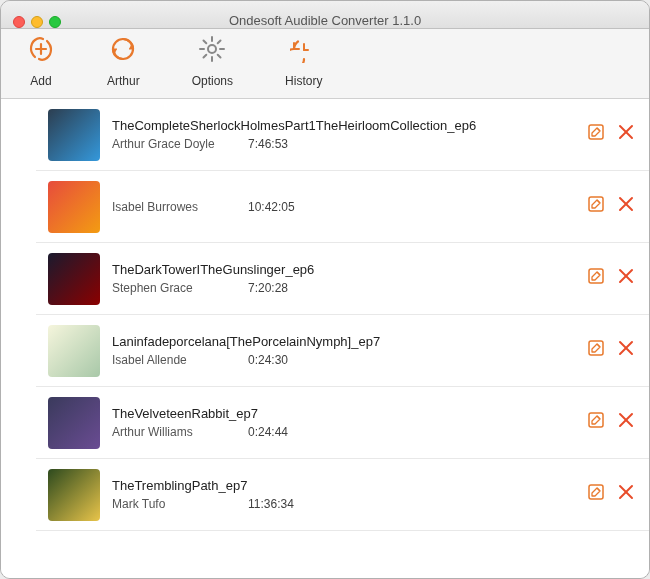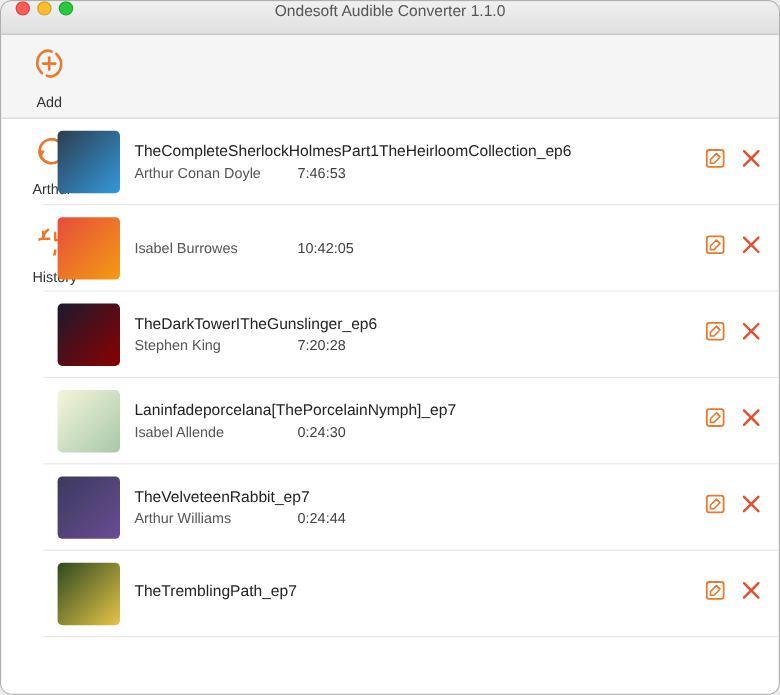--- a/index.html
+++ b/index.html
@@ -9,21 +9,21 @@
       width: 650px;
       height: 579px;
       overflow: hidden;
       border-radius: 10px;
       border: 1px solid #b0b0b0;
     }
     .title-bar {
       background: linear-gradient(to bottom, #f0f0f0, #e0e0e0);
       height: 28px;
       display: flex;
-      align-items: flex-start;
+      align-items: flex-end;
       justify-content: center;
       border-bottom: 1px solid #c0c0c0;
       position: relative;
     }
     .title-bar-title {
       font-size: 13px;
       color: #555;
       font-weight: 500;
     }
     .traffic-lights {
@@ -39,25 +39,24 @@
       border-radius: 50%;
     }
     .tl-close { background: #fc5e57; border: 1px solid #e0443e; }
     .tl-min { background: #febc2e; border: 1px solid #d4a017; }
     .tl-max { background: #28c840; border: 1px solid #1aab29; }
 
     .toolbar {
       background: #f5f5f5;
       border-bottom: 1px solid #d0d0d0;
       display: flex;
-      align-items: flex-start;
+      align-items: flex-end;
       padding: 6px 16px;
-      gap: 12px;
+      gap: 32px;
       height: 70px;
-      flex-direction: column;
     }
     .toolbar-btn {
       display: flex;
       flex-direction: column;
       align-items: center;
       gap: 4px;
       background: none;
       border: none;
       cursor: pointer;
       padding: 4px 10px;
@@ -180,20 +179,29 @@
         <circle cx="14" cy="14" r="10" stroke="#e8792d" stroke-width="2.2" fill="none"></circle>
         <path d="M14 4 A10 10 0 0 1 24 14" stroke="#e8792d" stroke-width="2.2" stroke-linecap="round" fill="none"></path>
         <polyline points="22,10 24,14 20,14" fill="#e8792d" stroke="#e8792d" stroke-width="1"></polyline>
         <path d="M14 24 A10 10 0 0 1 4 14" stroke="#e8792d" stroke-width="2.2" stroke-linecap="round" fill="none"></path>
         <polyline points="6,18 4,14 8,14" fill="#e8792d" stroke="#e8792d" stroke-width="1"></polyline>
       </svg>
     </span>
     <span class="toolbar-label">Arthur</span>
   </button>
 
+  <button class="toolbar-btn">
+    <span class="toolbar-icon icon-options">
+      <svg class="svg-icon" viewBox="0 0 28 28" fill="none" xmlns="http://www.w3.org/2000/svg">
+        <circle cx="14" cy="14" r="4" stroke="#888" stroke-width="2" fill="none"></circle>
+        <path d="M14 2 L14 6 M14 22 L14 26 M2 14 L6 14 M22 14 L26 14 M5.5 5.5 L8.3 8.3 M19.7 19.7 L22.5 22.5 M22.5 5.5 L19.7 8.3 M8.3 19.7 L5.5 22.5" stroke="#888" stroke-width="2" stroke-linecap="round"></path>
+      </svg>
+    </span>
+    <span class="toolbar-label">Options</span>
+  </button>
 
   <button class="toolbar-btn">
     <span class="toolbar-icon icon-history">
       <svg class="svg-icon" viewBox="0 0 28 28" fill="none" xmlns="http://www.w3.org/2000/svg">
         <path d="M14 24 A10 10 0 1 1 4 14" stroke="#e8792d" stroke-width="2.2" stroke-linecap="round" fill="none"></path>
         <path d="M4 14 A10 10 0 0 1 8 6.5" stroke="#e8792d" stroke-width="2.2" stroke-linecap="round" fill="none"></path>
         <polyline points="4,8 4,14 9,14" stroke="#e8792d" stroke-width="2" stroke-linecap="round" stroke-linejoin="round" fill="none"></polyline>
         <line x1="14" y1="9" x2="14" y2="15" stroke="#e8792d" stroke-width="2" stroke-linecap="round"></line>
         <line x1="14" y1="15" x2="18" y2="15" stroke="#e8792d" stroke-width="2" stroke-linecap="round"></line>
       </svg>
@@ -203,21 +211,21 @@
 </div>
 
 <div class="content" id="book-list-container">
 <div class="book-row">
     <div class="book-cover book-cover-1">
       <span style="font-size:7px;text-align:center;padding:2px;"></span>
     </div>
     <div class="book-info">
       <div class="book-title">TheCompleteSherlockHolmesPart1TheHeirloomCollection_ep6</div>
       <div class="book-meta">
-        <span class="book-author">Arthur Conan Doyle</span>
+        <span class="book-author">Arthur Grace Doyle</span>
         <span class="book-duration">7:46:53</span>
       </div>
     </div>
     <div class="book-actions">
       <button class="action-btn btn-edit" title="Edit">
         <svg width="18" height="18" viewBox="0 0 18 18" fill="none" xmlns="http://www.w3.org/2000/svg">
           <rect x="2" y="2" width="14" height="14" rx="2" stroke="#e8792d" stroke-width="1.5" fill="none"></rect>
           <path d="M5 13 L5 10 L10 5 L13 8 L8 13 Z" stroke="#e8792d" stroke-width="1.3" fill="none" stroke-linejoin="round"></path>
           <path d="M10 5 L13 8" stroke="#e8792d" stroke-width="1.3"></path>
         </svg>
@@ -256,21 +264,21 @@
       </button>
     </div>
   </div>
     <div class="book-row">
     <div class="book-cover book-cover-3">
       <span style="font-size:7px;text-align:center;padding:2px;"></span>
     </div>
     <div class="book-info">
       <div class="book-title">TheDarkTowerITheGunslinger_ep6</div>
       <div class="book-meta">
-        <span class="book-author">Stephen King</span>
+        <span class="book-author">Stephen Grace</span>
         <span class="book-duration">7:20:28</span>
       </div>
     </div>
     <div class="book-actions">
       <button class="action-btn btn-edit" title="Edit">
         <svg width="18" height="18" viewBox="0 0 18 18" fill="none" xmlns="http://www.w3.org/2000/svg">
           <rect x="2" y="2" width="14" height="14" rx="2" stroke="#e8792d" stroke-width="1.5" fill="none"></rect>
           <path d="M5 13 L5 10 L10 5 L13 8 L8 13 Z" stroke="#e8792d" stroke-width="1.3" fill="none" stroke-linejoin="round"></path>
           <path d="M10 5 L13 8" stroke="#e8792d" stroke-width="1.3"></path>
         </svg>
@@ -336,20 +344,24 @@
         </svg>
       </button>
     </div>
   </div>
     <div class="book-row">
     <div class="book-cover book-cover-6">
       <span style="font-size:7px;text-align:center;padding:2px;"></span>
     </div>
     <div class="book-info">
       <div class="book-title">TheTremblingPath_ep7</div>
+      <div class="book-meta">
+        <span class="book-author">Mark Tufo</span>
+        <span class="book-duration">11:36:34</span>
+      </div>
     </div>
     <div class="book-actions">
       <button class="action-btn btn-edit" title="Edit">
         <svg width="18" height="18" viewBox="0 0 18 18" fill="none" xmlns="http://www.w3.org/2000/svg">
           <rect x="2" y="2" width="14" height="14" rx="2" stroke="#e8792d" stroke-width="1.5" fill="none"></rect>
           <path d="M5 13 L5 10 L10 5 L13 8 L8 13 Z" stroke="#e8792d" stroke-width="1.3" fill="none" stroke-linejoin="round"></path>
           <path d="M10 5 L13 8" stroke="#e8792d" stroke-width="1.3"></path>
         </svg>
       </button>
       <button class="action-btn btn-delete" title="Remove">

